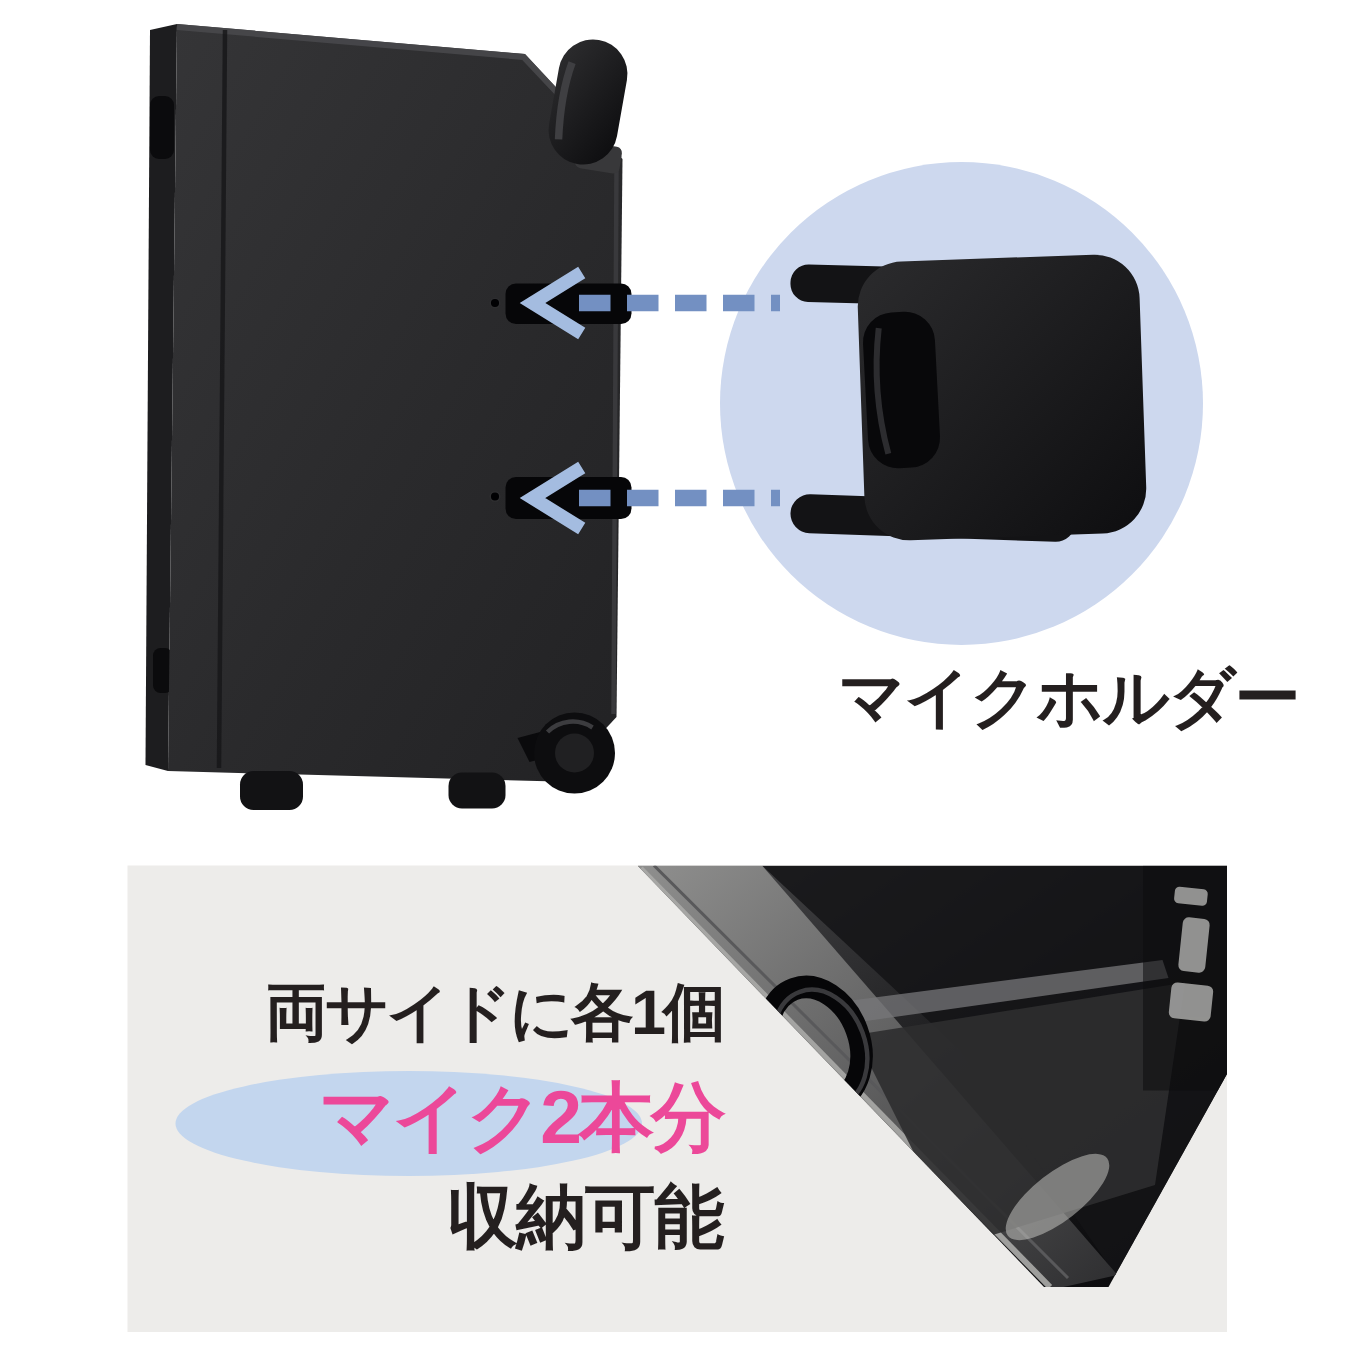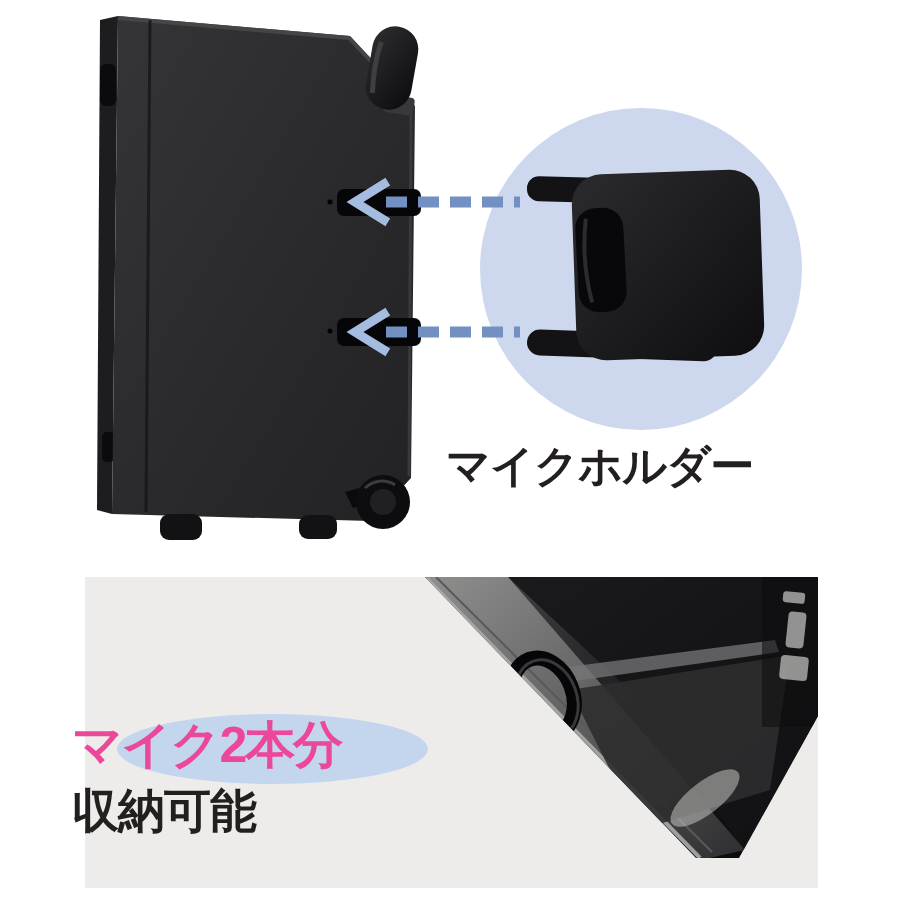--- a/index.html
+++ b/index.html
@@ -1,20 +1,20 @@
 <!DOCTYPE html>
 <html><head>
 <meta charset="utf-8">
 <style>
   html,body{margin:0;padding:0;background:#ffffff;}
   body{width:900px;height:900px;position:relative;overflow:hidden;
        font-family:"Liberation Sans","DejaVu Sans",sans-serif;}
   .stage{position:absolute;left:0;top:0;width:900px;height:900px;}
   svg.scene{position:absolute;left:0;top:0;}
-  .txt{position:absolute;text-align:left;font-weight:700;color:#241f1f;
+  .txt{position:absolute;text-align:right;font-weight:700;color:#241f1f;
        white-space:nowrap;line-height:1.0;}
   .cap1{left:446px;top:444px;width:420px;font-size:44px;letter-spacing:-1px;}
   .cap2{left:446px;top:500px;width:420px;font-size:44px;letter-spacing:-1px;}
   .b1{left:72px;top:654px;width:410px;font-size:42px;letter-spacing:-2px;}
   .hl-ellipse{position:absolute;left:117px;top:714px;width:311px;height:70px;
       border-radius:50%;background:#c3d6ee;}
   .b2{left:72px;top:720px;width:410px;font-size:50px;color:#ec4899;letter-spacing:-2px;}
   .b3{left:72px;top:787px;width:410px;font-size:47px;letter-spacing:-1px;}
 </style>
 </head>
@@ -121,17 +121,18 @@
     <g transform="rotate(-20 543 697)">
       <ellipse cx="543" cy="697" rx="30" ry="40" fill="none" stroke="#060608" stroke-width="15"></ellipse>
       <ellipse cx="546" cy="700" rx="30" ry="40" fill="none" stroke="#46464a" stroke-width="3" opacity="0.8"></ellipse>
     </g>
     <ellipse cx="705" cy="798" rx="42" ry="16" fill="#cfcfcc" opacity="0.5" transform="rotate(-38 705 798)"></ellipse>
   </g>
 </svg>
 
 <div class="txt cap1">マイクホルダー</div>
 
+<div class="txt b1">両サイドに各1個</div>
 <div class="hl-ellipse"></div>
 <div class="txt b2">マイク2本分</div>
 <div class="txt b3">収納可能</div>
 
 </div>
 
 </body></html>

